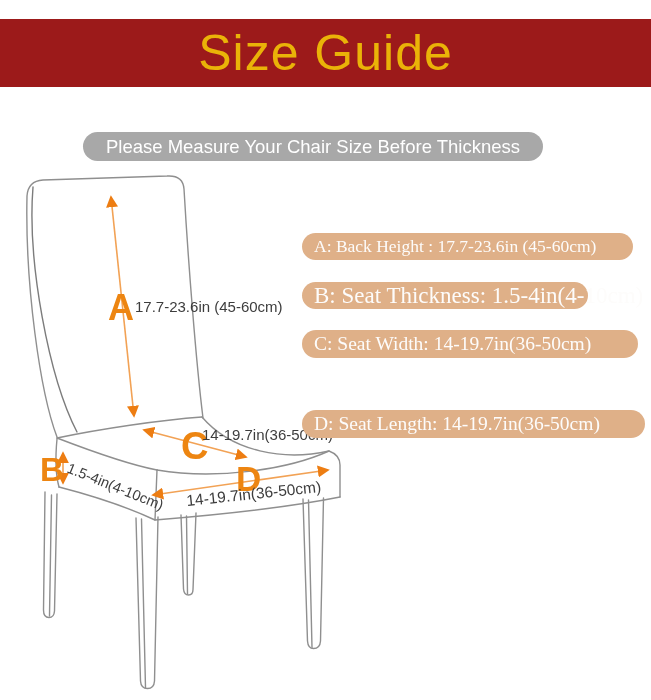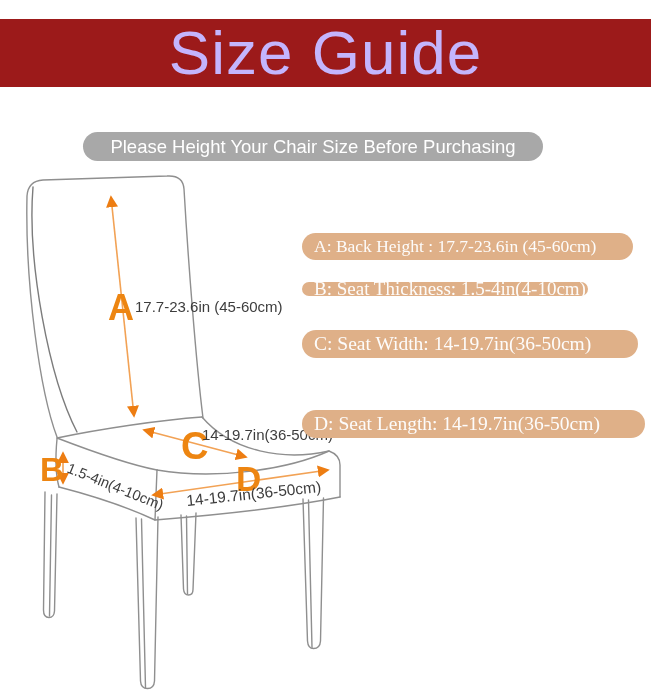--- a/index.html
+++ b/index.html
@@ -5,52 +5,52 @@
   html,body{margin:0;padding:0;background:#fff;}
   #stage{
     position:relative;width:651px;height:700px;background:#ffffff;overflow:hidden;
     font-family:"Liberation Sans",sans-serif;
   }
   .banner{
     position:absolute;left:0;top:19px;width:651px;height:68px;
     background:#9c1a1a;display:flex;align-items:center;justify-content:center;
   }
   .banner-title{
-    color:#c4b5fd;font-size:62px;letter-spacing:1px;line-height:1;text-align:center;
+    color:#eab308;font-size:50px;letter-spacing:1px;line-height:1;text-align:center;
   }
   .notice{
     position:absolute;left:83px;top:132px;width:460px;height:29px;
     background:#a8a8a8;border-radius:15px;
     display:flex;align-items:center;justify-content:center;
     color:#ffffff;font-size:18.5px;white-space:nowrap;
   }
   .size-pill{
     position:absolute;left:302px;background:#dfb088;border-radius:14px;
     display:flex;align-items:center;padding-left:12px;box-sizing:border-box;
     color:#fdfcfb;white-space:nowrap;font-family:Liberation Serif, serif;
   }
   .pill-a{top:233px;width:331px;height:27px;font-size:17.5px;}
-  .pill-b{top:282px;width:286px;height:14px;font-size:19px;}
+  .pill-b{top:282px;width:286px;height:27px;font-size:23px;}
   .pill-c{top:330px;width:336px;height:28px;font-size:19.5px;}
   .pill-d{top:378px;width:343px;height:28px;font-size:19.5px;margin-top:32px;}
   svg{position:absolute;left:0;top:0;}
   svg text{font-family:"Liberation Sans",sans-serif;}
   .dim-letter{font-weight:bold;fill:#ed8511;}
   .dim-text{fill:#3d3d3d;}
 </style>
 </head>
 <body>
 
 <div id="stage">
 
   <div class="banner">
     <div class="banner-title">Size Guide</div>
   </div>
 
-  <div class="notice">Please Height Your Chair Size Before Purchasing</div>
+  <div class="notice">Please Measure Your Chair Size Before Thickness</div>
 
   <svg width="651" height="700" viewBox="0 0 651 700">
     <defs>
       <marker id="ah" viewBox="0 0 10 10" refX="8.5" refY="5" markerWidth="7.5" markerHeight="7.5" orient="auto-start-reverse">
         <path d="M0,0 L10,5 L0,10 z" fill="#ed7d12"></path>
       </marker>
     </defs>
 
     <g stroke="#8f8f8f" fill="none" stroke-width="1.4" stroke-linecap="round" stroke-linejoin="round">
       <path d="M 57,437 C 40,392 25,285 27,196 Q 28,181 43,180 L 167,176 Q 183,175 184,189 C 188,258 196,362 203,418"></path>

